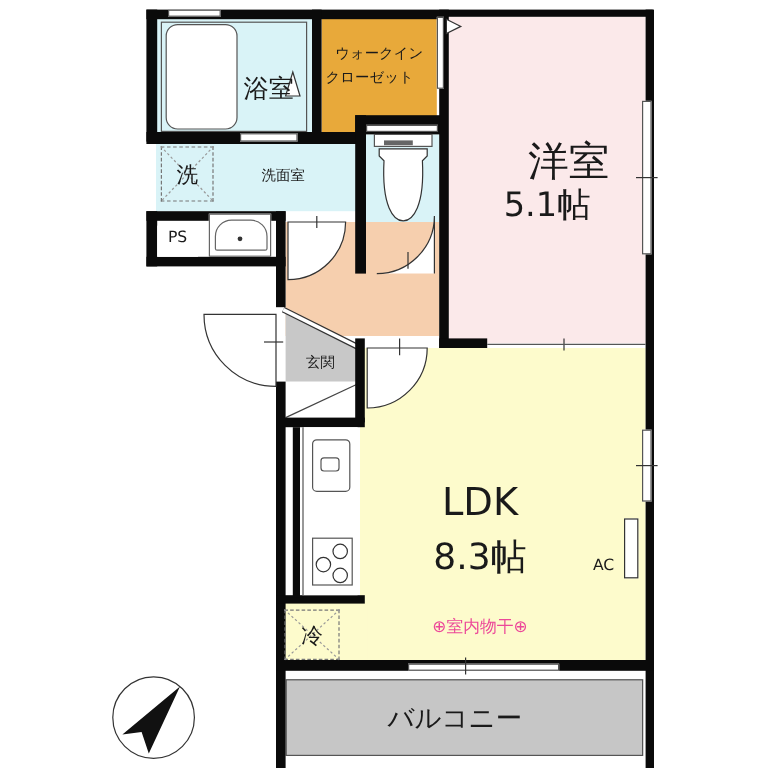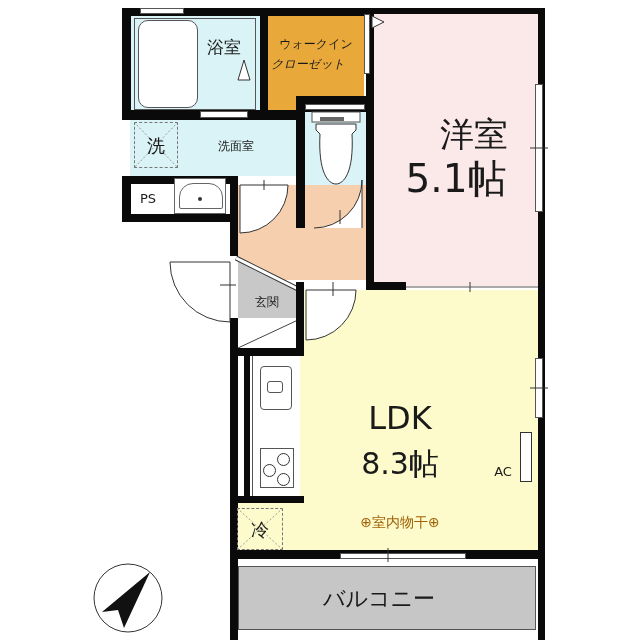--- a/index.html
+++ b/index.html
@@ -120,34 +120,34 @@
 </div>
 
 <div class="abs" style="left:237px;top:508px;width:46px;height:42px;border:1px dashed #777;box-sizing:border-box;"></div>
 <svg style="left:237px;top:508px;" width="46" height="42">
   <line x1="0" y1="0" x2="46" y2="42" stroke="#999" stroke-dasharray="2,2"></line>
   <line x1="46" y1="0" x2="0" y2="42" stroke="#999" stroke-dasharray="2,2"></line>
 </svg>
 
 <div class="abs" style="left:520px;top:432px;width:12px;height:50px;border:1px solid #333;background:#fff;box-sizing:border-box;"></div>
 
-<div class="label" style="left:196px;top:36px;width:56px;font-size:17px;">浴室</div>
+<div class="label" style="left:196px;top:60px;width:56px;font-size:21px;">浴室</div>
 <div class="label" style="left:268px;top:36px;width:96px;font-size:12px;">ウォークイン</div>
-<div class="label" style="left:268px;top:56px;width:80px;font-size:12px;font-style:italic;">クローゼット</div>
+<div class="label" style="left:268px;top:56px;width:80px;font-size:12px;">クローゼット</div>
 <div class="label" style="left:134px;top:134px;width:44px;font-size:18px;">洗</div>
 <div class="label" style="left:196px;top:138px;width:80px;font-size:12px;">洗面室</div>
 <div class="label" style="left:131px;top:191px;width:34px;font-size:13px;">PS</div>
 <div class="label" style="left:392px;top:112px;width:164px;font-size:34px;">洋室</div>
-<div class="label" style="left:374px;top:152px;width:164px;font-size:39px;">5.1帖</div>
+<div class="label" style="left:374px;top:152px;width:164px;font-size:28px;">5.1帖</div>
 <div class="label" style="left:236px;top:294px;width:62px;font-size:12px;">玄関</div>
 <div class="label" style="left:310px;top:399px;width:180px;font-size:32px;">LDK</div>
 <div class="label" style="left:310px;top:444px;width:180px;font-size:30px;">8.3帖</div>
 <div class="label" style="left:486px;top:464px;width:34px;font-size:13px;">AC</div>
 <div class="label" style="left:237px;top:518px;width:46px;font-size:18px;">冷</div>
-<div class="abs" style="left:320px;top:514px;width:160px;text-align:center;font-size:14px;color:#a16207;">
+<div class="abs" style="left:320px;top:514px;width:160px;text-align:center;font-size:14px;color:#ec4899;">
   <span>⊕</span><span>室内物干</span><span>⊕</span>
 </div>
 <div class="label" style="left:238px;top:584px;width:282px;font-size:22px;">バルコニー</div>
 
 <svg style="left:92px;top:562px;" width="72" height="72">
   <circle cx="36" cy="36" r="34" fill="#fff" stroke="#333" stroke-width="1"></circle>
   <polygon points="58,10 10,50 26,48 32,66" fill="#111"></polygon>
 </svg>
 
 </body></html>

